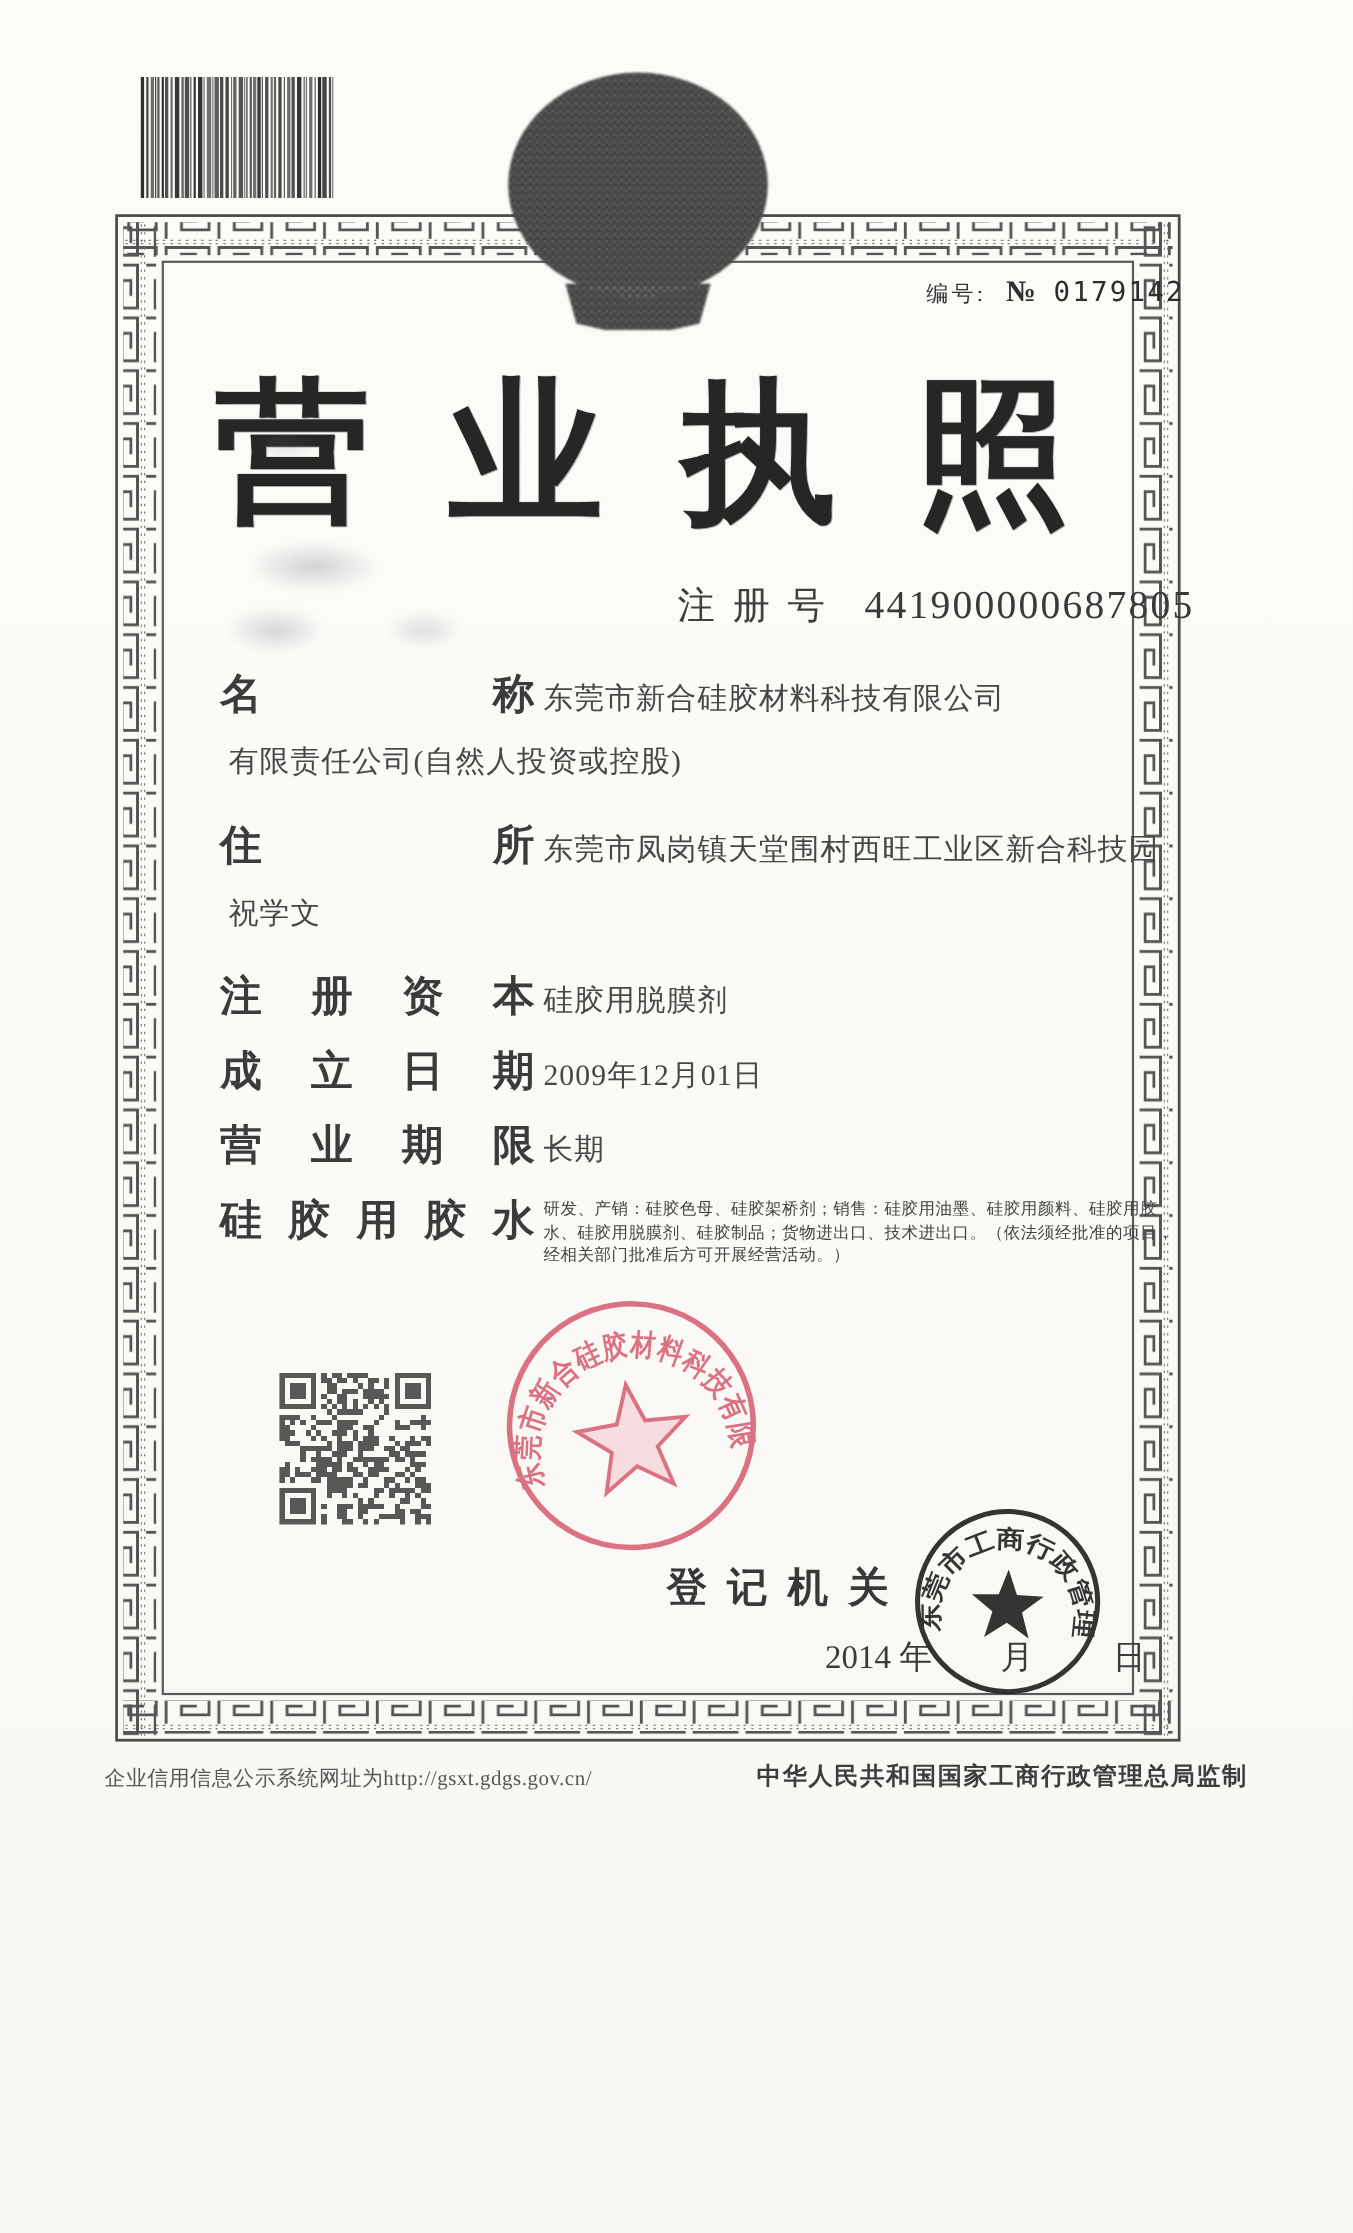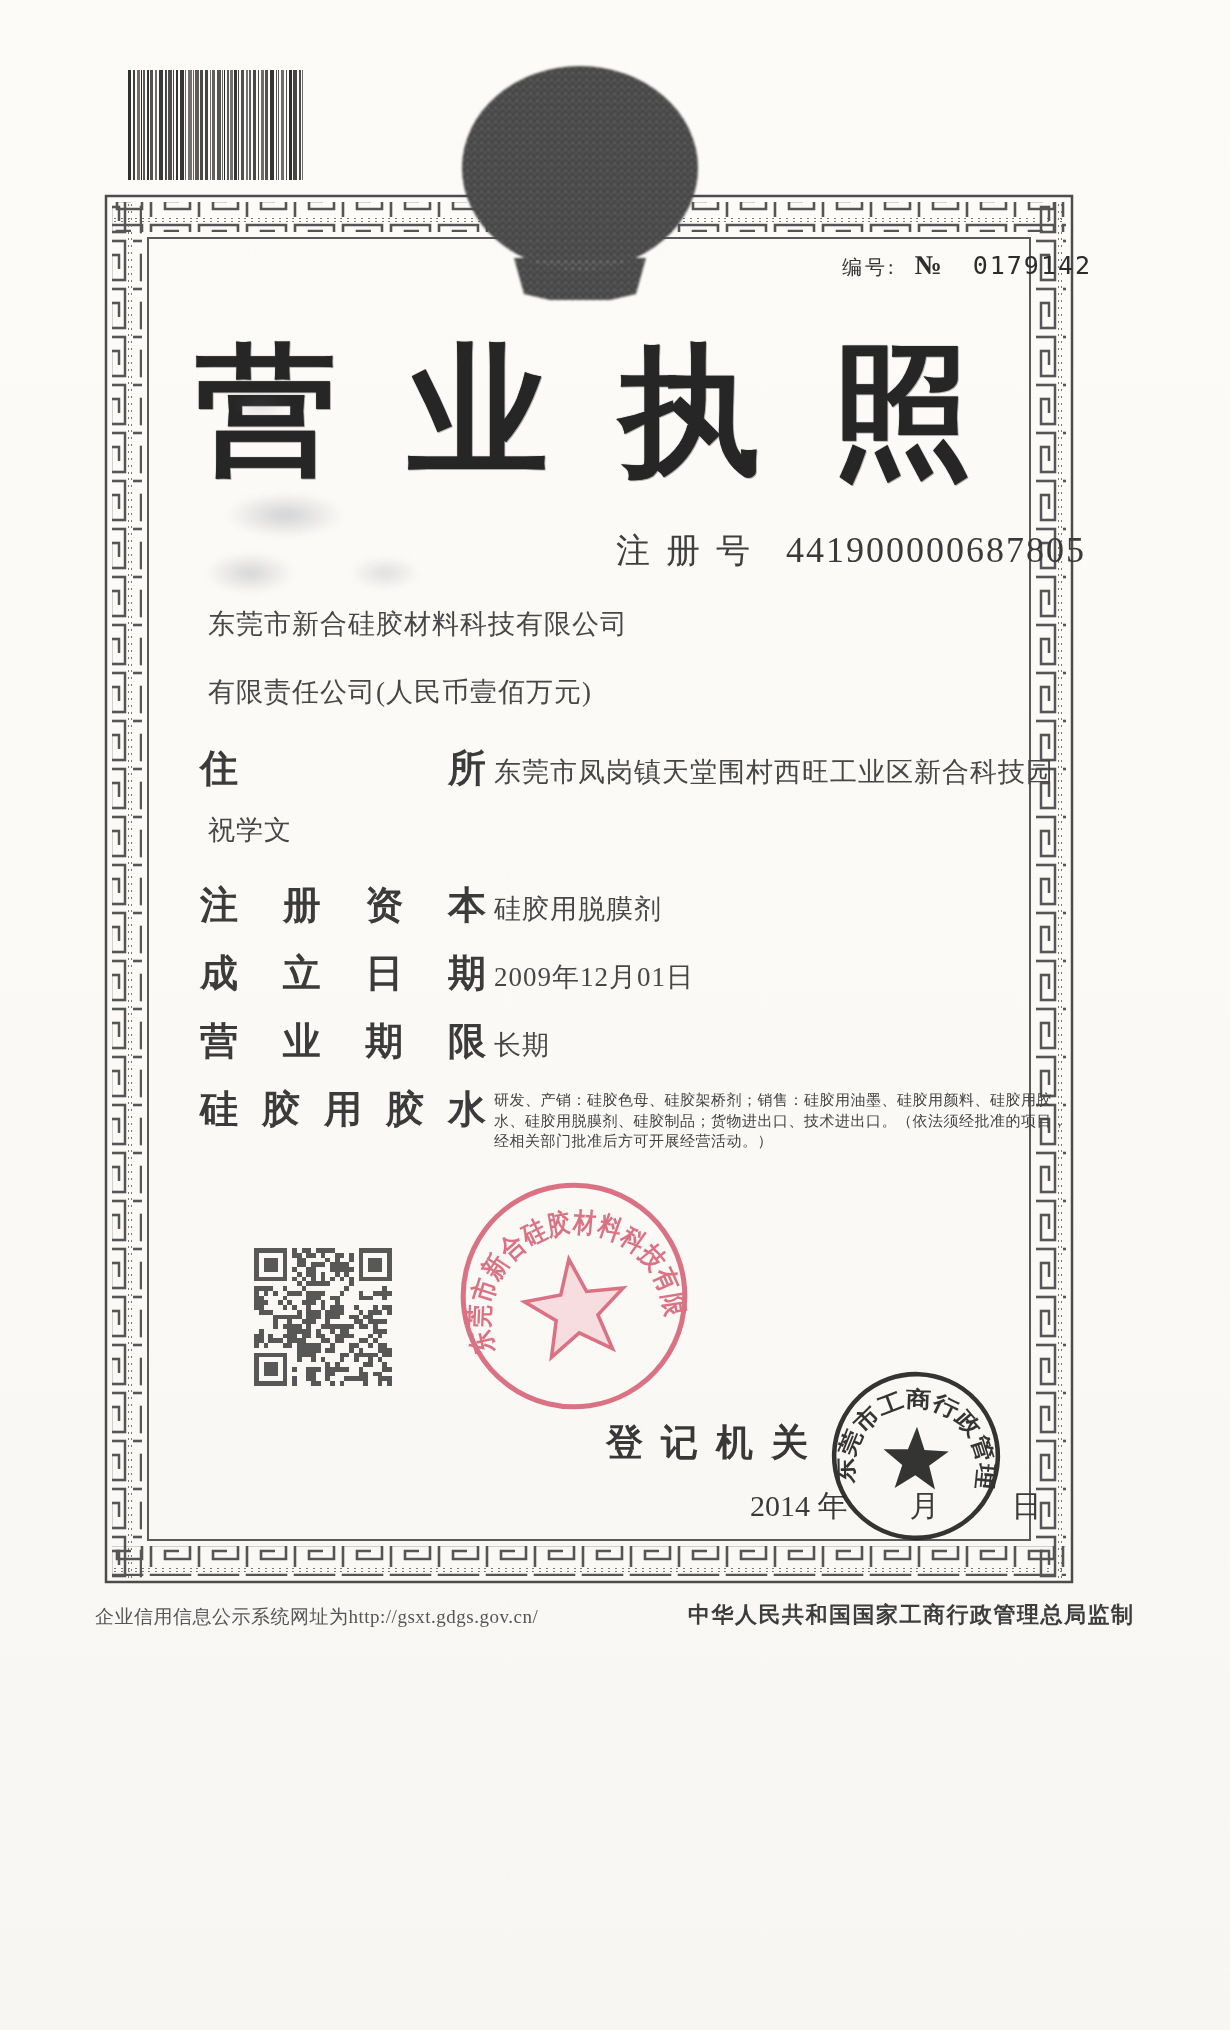--- a/index.html
+++ b/index.html
@@ -22,21 +22,21 @@
     display:flex;align-items:stretch;
     filter:blur(0.5px) contrast(1.05);
     opacity:.92;
   }
   .barcode .bar{background:#1d1d1d;height:100%;}
 
   
   .serial{left:842px;top:250px;color:#2f2f2f;white-space:nowrap;}
   .serial .lab{font-size:20px;letter-spacing:3px;color:#333;}
   .serial .sym{font-size:27px;font-weight:bold;margin-left:14px;}
-  .serial .num{font-family:"DejaVu Sans Mono","Liberation Mono",monospace;font-size:25px;margin-left:27px;color:#2c2c2c;letter-spacing:2px;text-align:center;}
+  .serial .num{font-family:"DejaVu Sans Mono","Liberation Mono",monospace;font-size:25px;margin-left:12px;color:#2c2c2c;letter-spacing:2px;text-align:center;}
 
   
   .title{
     left:108px;top:318px;width:962px;text-align:center;
     font-size:140px;font-weight:900;color:#262626;
     letter-spacing:72px;text-indent:62px;
     font-family:"DejaVu Sans","Liberation Sans",sans-serif;
     text-shadow:0 0 1px #444, 1px 1px 0 rgba(60,60,60,.35);
     white-space:nowrap;
   }
@@ -187,24 +187,25 @@
   <div class="abs smudge sm2"></div>
   <div class="abs smudge sm3"></div>
   <div class="abs smudge sm4"></div>
 
   <div class="abs regline">
     <span class="lab">注册号</span>
     <span class="val">441900000687805</span>
   </div>
 
   <div class="abs row" style="top:606px;">
+    <div class="lab">名称</div>
     <div class="val">东莞市新合硅胶材料科技有限公司</div>
   </div>
   <div class="abs row" style="top:674px;">
-    <div class="val">有限责任公司(人民币壹佰万元)</div>
+    <div class="val">有限责任公司(自然人投资或控股)</div>
   </div>
   <div class="abs row" style="top:743px;justify-content:flex-end;">
     <div class="lab">住所</div>
     <div class="val">东莞市凤岗镇天堂围村西旺工业区新合科技园</div>
   </div>
   <div class="abs row" style="top:812px;">
     <div class="val">祝学文</div>
   </div>
   <div class="abs row" style="top:880px;">
     <div class="lab">注册资本</div>

